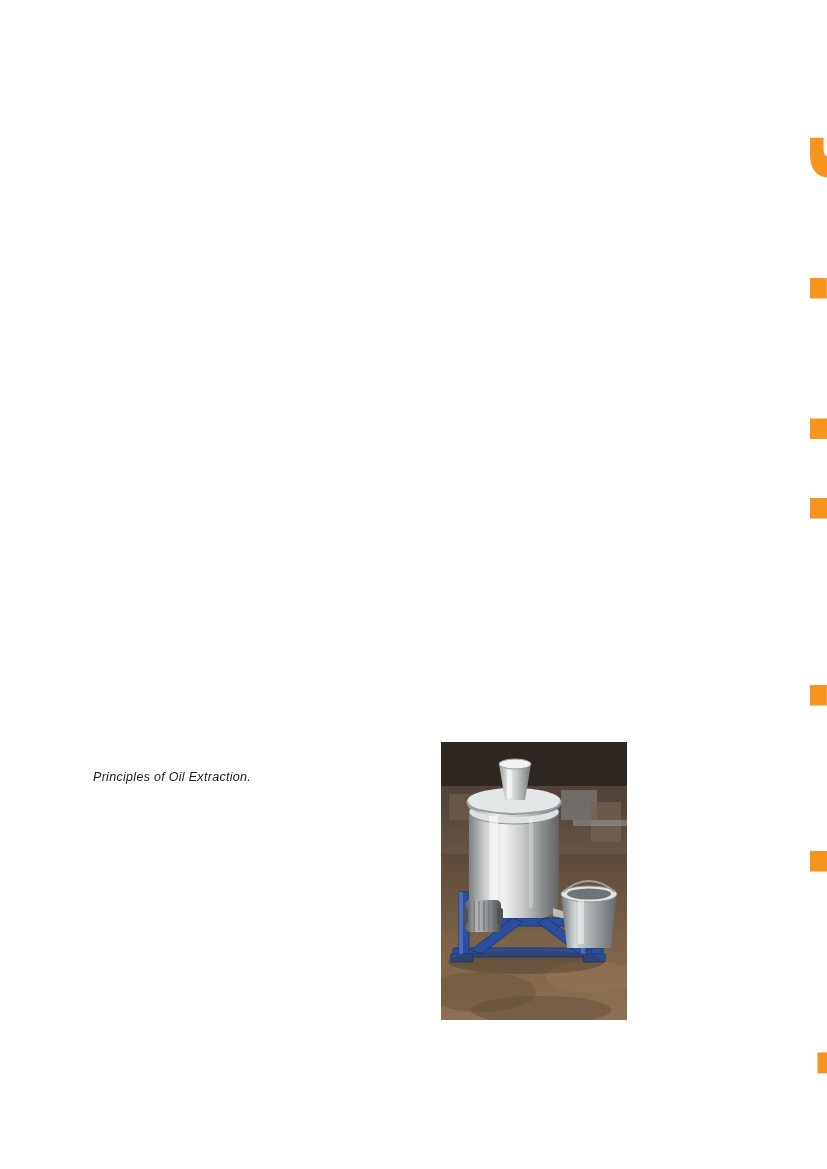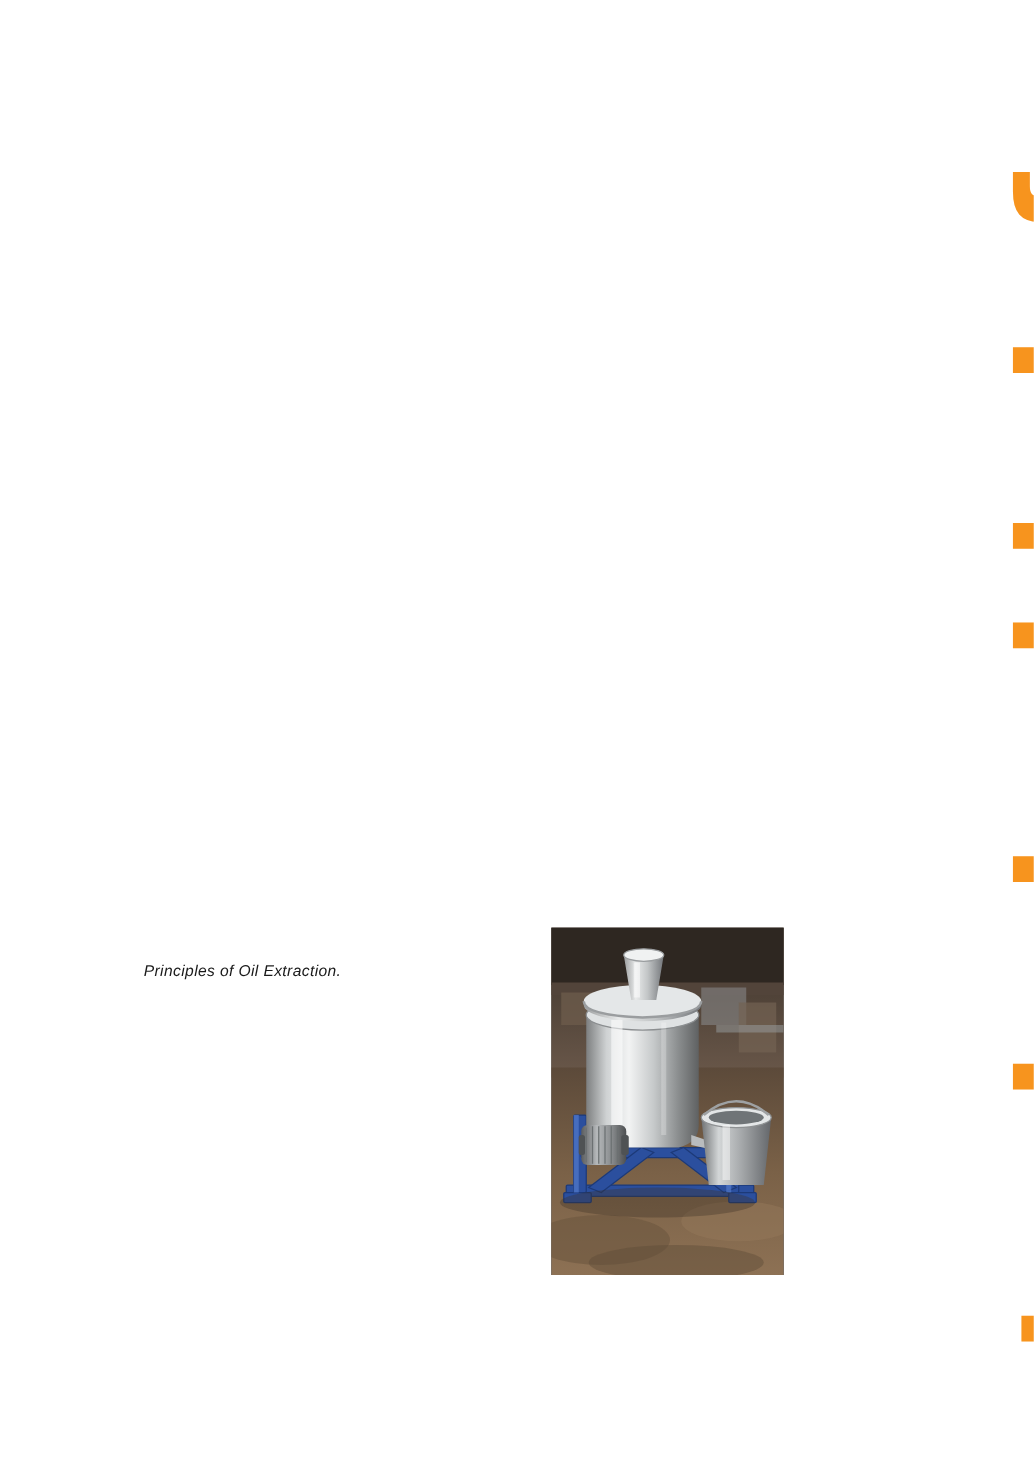--- a/index.html
+++ b/index.html
@@ -50,21 +50,20 @@
   .caption {
     position: absolute;
     left: 93px;
     top: 770px;
     font-family: "Liberation Sans", sans-serif;
     font-style: italic;
     font-size: 12.5px;
     color: #1a1a1a;
     letter-spacing: 0.3px;
     white-space: nowrap;
-    margin-left: 22px;
   }
 
   
   .photo {
     position: absolute;
     left: 441px;
     top: 742px;
     width: 186px;
     height: 278px;
     overflow: hidden;

